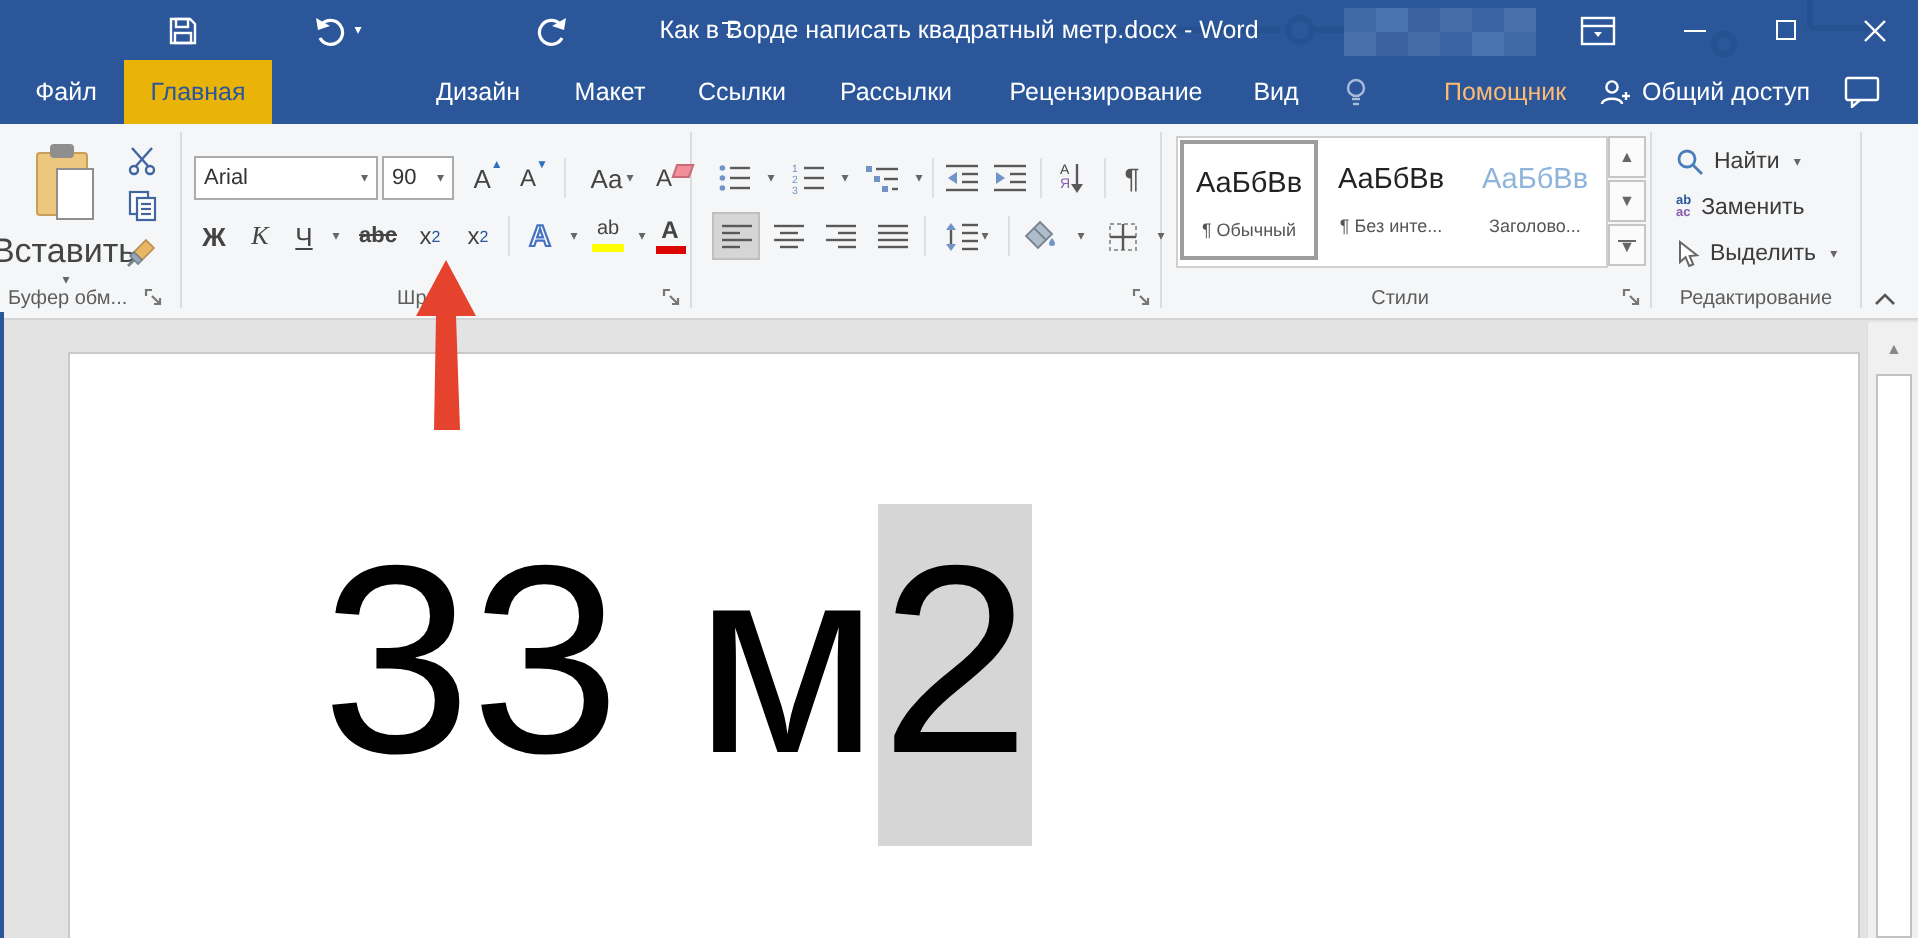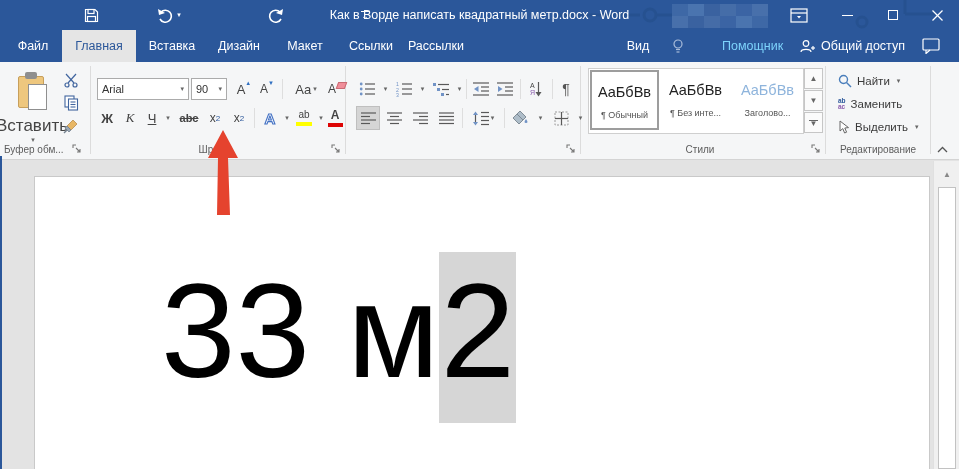--- a/index.html
+++ b/index.html
@@ -17,21 +17,21 @@
   .ttl-title { position:absolute; left:0; right:0; top:0; height:30px; line-height:30px; text-align:center; font-size:12.5px; color:#fff; }
   .qat-btn { position:absolute; top:0; width:26px; height:30px; display:flex; align-items:center; justify-content:center; cursor:default; }
   .winbtn { position:absolute; top:0; width:34px; height:30px; display:flex; align-items:center; justify-content:center; }
   .censored { position:absolute; left:672px; top:4px; width:96px; height:24px; }
   .censored .row { height:12px; }
   .censored .r1 { background:linear-gradient(90deg,#3e68a6 0 16px,#4a74af 16px 32px,#3a62a0 32px 48px,#456da8 48px 64px,#3b64a4 64px 80px,#4870ab 80px 96px); }
   .censored .r2 { background:linear-gradient(90deg,#4870ab 0 16px,#3a62a0 16px 32px,#456ca7 32px 48px,#3b64a4 48px 64px,#4a74af 64px 80px,#3e68a6 80px 96px); }
 
   
   .tab { position:absolute; top:0; height:32px; line-height:32px; text-align:center; font-size:12.5px; color:#fff; cursor:default; }
-  .tab.active { background:#e5e5e5; color:#2b579a; }
+  .tab.active { background:#eab308; color:#2b579a; }
   .tab-extra { position:absolute; top:0; height:32px; display:flex; align-items:center; gap:6px; font-size:12.5px; color:#fff; }
 
   
   #ribbon { position:absolute; left:0; top:62px; width:959px; height:98px; background:#f5f6f7; border-bottom:1px solid #d4d4d4; }
   .grp-sep { position:absolute; top:4px; width:1px; height:88px; background:#dcdcdc; }
   .grp-label { position:absolute; top:82px; font-size:10px; color:#5d5d5d; text-align:center; white-space:nowrap; }
   .launcher { position:absolute; top:82px; width:12px; height:12px; }
   .btn { position:absolute; display:flex; align-items:center; justify-content:center; color:#444; cursor:default; }
   .dd { font-size:7px; color:#666; margin-left:2px; }
   .combo { position:absolute; height:22px; background:#fff; border:1px solid #ababab; font-size:11px; color:#333;
@@ -134,28 +134,28 @@
         <line x1="0.5" y1="0.5" x2="10.5" y2="10.5"></line>
           <line x1="10.5" y1="0.5" x2="0.5" y2="10.5"></line>
       </svg>
     </div>
   </div>
 
   <div id="tabrow">
     <svg class="abs" style="left:0;top:0;" width="959" height="32" viewBox="0 0 32 32" preserveAspectRatio="none"></svg>
     <div class="tab" style="left:8px;width:50px;">Файл</div>
     <div class="tab active" style="left:62px;width:74px;">Главная</div>
-    <div class="tab" style="left:140px;width:64px;">Вставка</div>
     <div class="tab" style="left:210px;width:58px;">Дизайн</div>
     <div class="tab" style="left:280px;width:50px;">Макет</div>
     <div class="tab" style="left:342px;width:58px;">Ссылки</div>
-    <div class="tab" style="left:392px;width:72px;text-align:right;">Рассылки</div>
+    <div class="tab" style="left:412px;width:72px;">Рассылки</div>
+    <div class="tab" style="left:496px;width:114px;">Рецензирование</div>
     <div class="tab" style="left:618px;width:40px;">Вид</div>
 
-    <div class="tab-extra" style="left:672px;color:#7dd3fc;gap:38px;">
+    <div class="tab-extra" style="left:672px;color:#fdba74;gap:38px;">
       <svg width="12" height="15" viewBox="0 0 12 15" fill="none" stroke="#a9bcd9" stroke-width="1.2">
         <circle cx="6" cy="5" r="4"></circle>
           <line x1="4" y1="10.5" x2="8" y2="10.5"></line>
           <line x1="4.5" y1="13" x2="7.5" y2="13"></line>
       </svg>
       <span>Помощник</span>
     </div>
 
     <div class="tab-extra" style="left:800px;">
       <svg width="15" height="15" viewBox="0 0 15 15" fill="none" stroke="#fff" stroke-width="1.2">

